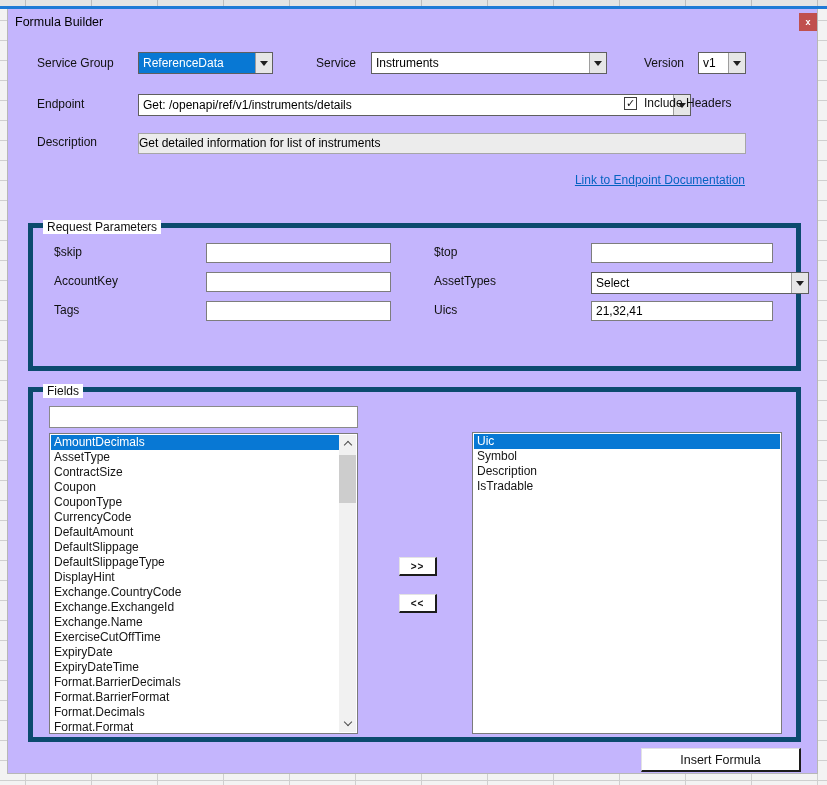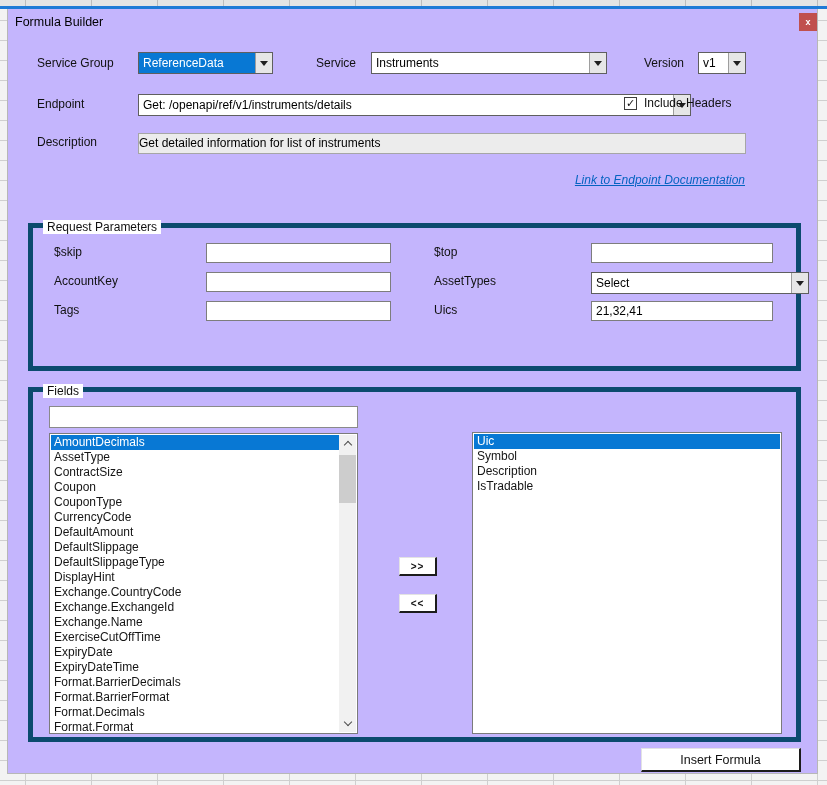--- a/index.html
+++ b/index.html
@@ -113,21 +113,21 @@
       </div>
   </div>
   <div class="abs chk" style="left:616px;top:88px;">
     <span>✓</span>
   </div>
   <div class="abs lbl" style="left:636px;top:87px;">Include Headers</div>
 
   <div class="abs lbl" style="left:29px;top:126px;">Description</div>
   <div class="abs desc-box" style="left:130px;top:124px;width:608px;">Get detailed information for list of instruments</div>
 
-  <span class="abs link" style="top:164px;right:72px;font-style:italic;">Link to Endpoint Documentation</span>
+  <span class="abs link" style="top:164px;right:72px;">Link to Endpoint Documentation</span>
 
   <div class="abs groupbox" style="left:20px;top:214px;width:773px;height:148px;">
     <div class="legend">Request Parameters</div>
 
     <div class="abs lbl" style="left:21px;top:17px;">$skip</div>
     <input class="abs tb" style="left: 173px; top: 15px; width: 185px;" value="">
 
     <div class="abs lbl" style="left:401px;top:17px;">$top</div>
     <input class="abs tb" style="left: 558px; top: 15px; width: 182px;" value="">
 

